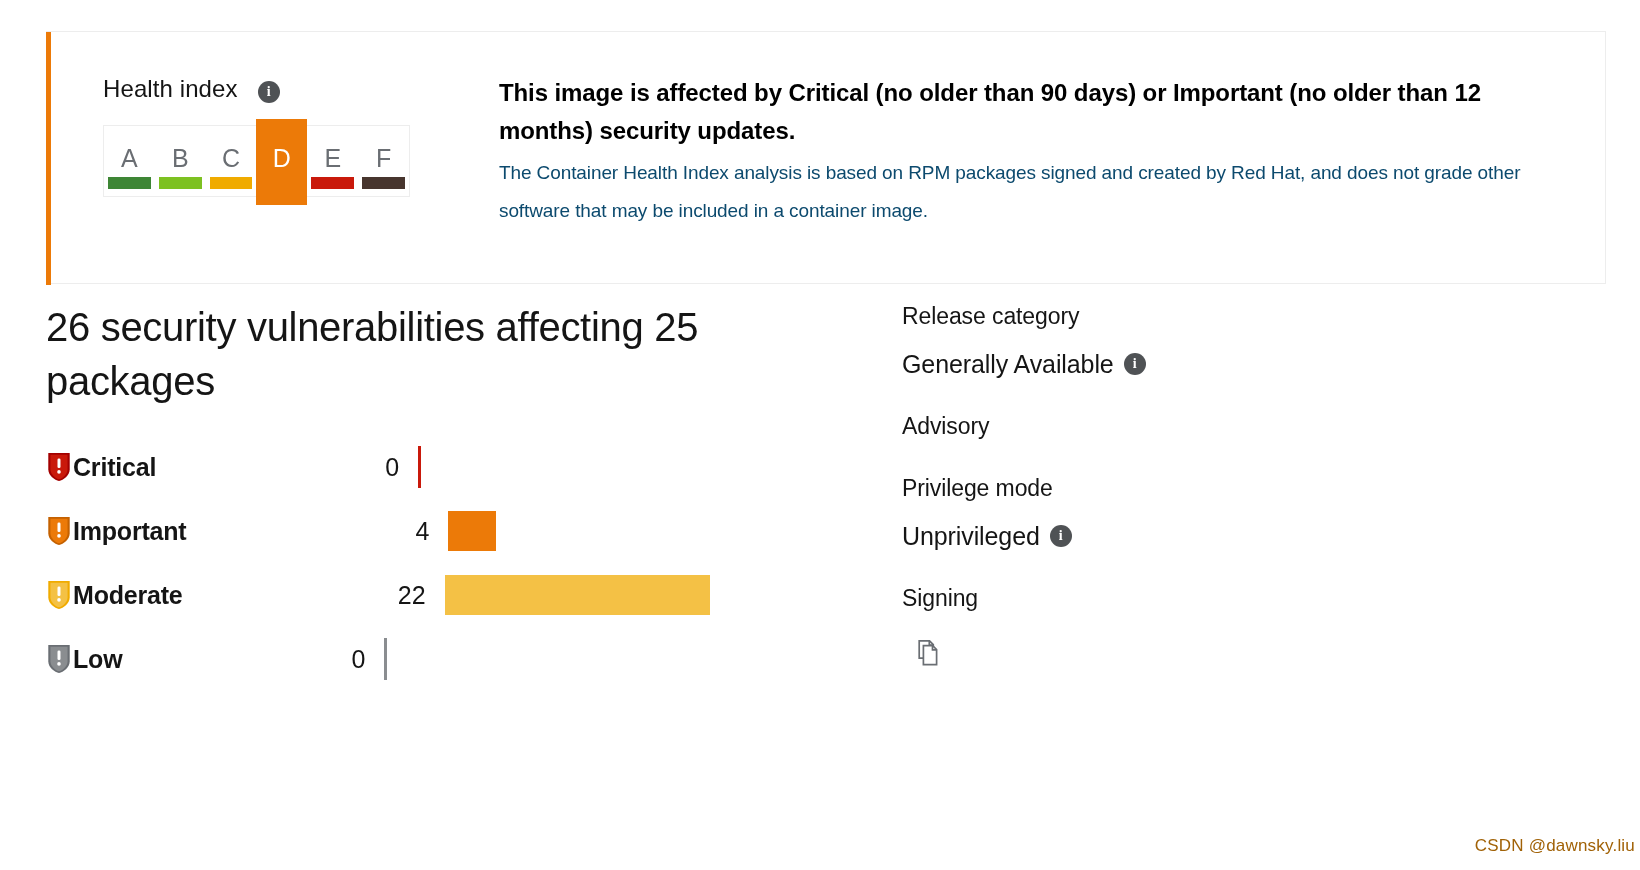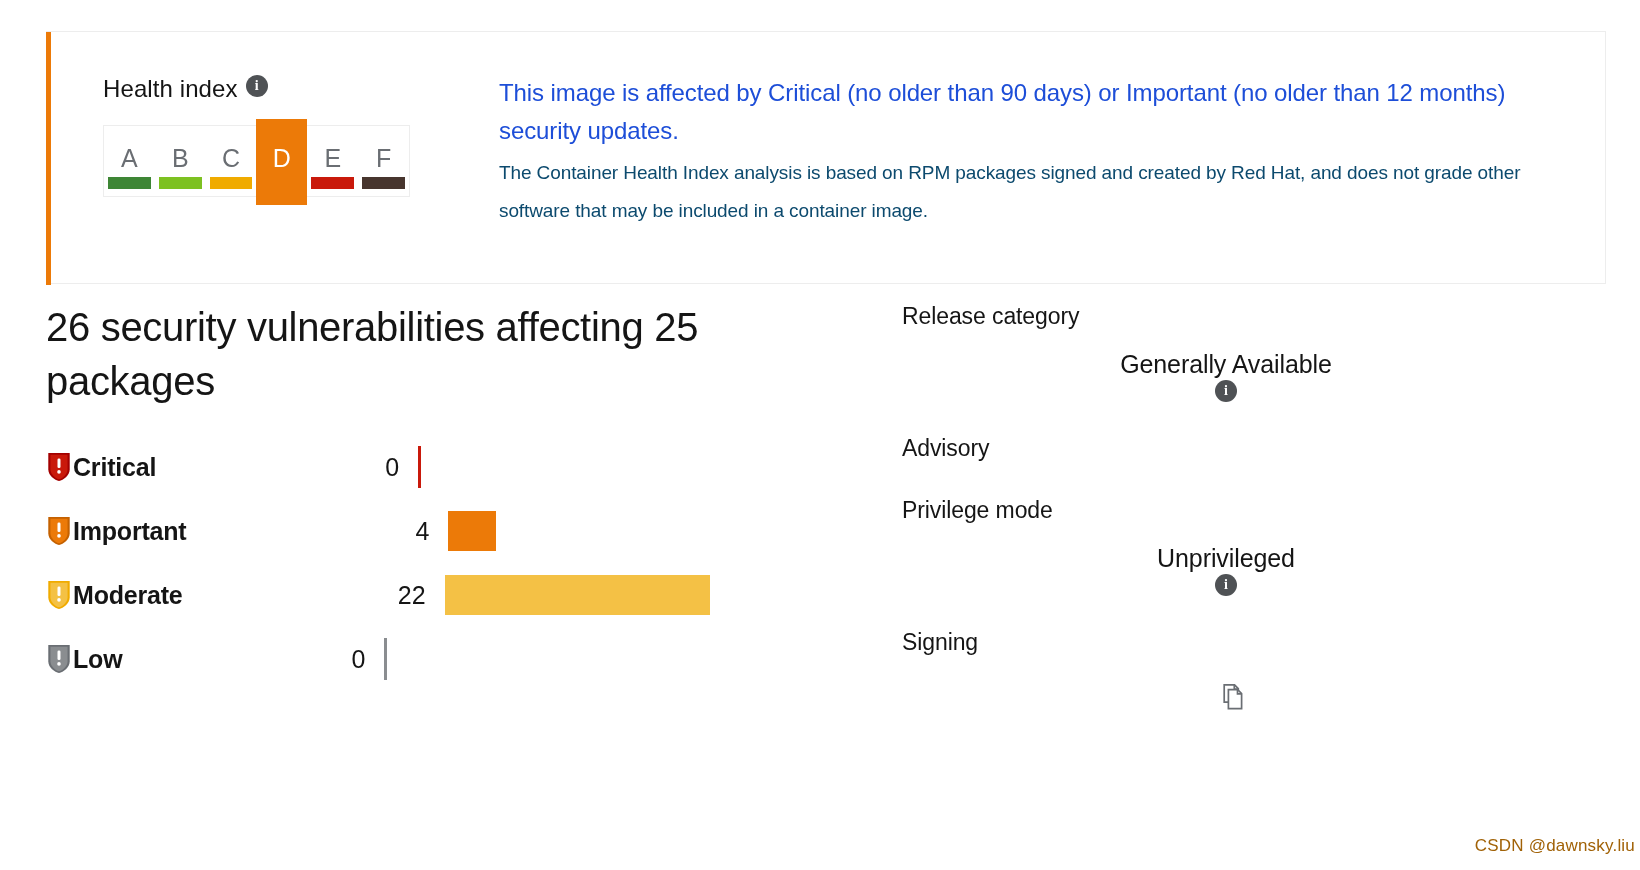--- a/index.html
+++ b/index.html
@@ -44,22 +44,22 @@
   }
 
   
   .health-block {
     width: 400px;
     padding: 43px 0 0 52px;
     flex: 0 0 auto;
   }
   .health-head {
     display: flex;
-    align-items: flex-start;
-    gap: 8px;
+    align-items: flex-end;
+    gap: 20px;
     margin-bottom: 22px;
   }
   .health-title {
     font-size: 24px;
     color: #151515;
     font-weight: 400;
     letter-spacing: 0.1px;
   }
   .info-icon {
     display: inline-flex;
@@ -126,22 +126,22 @@
   .grade-cell.active .grade-letter { color: #ffffff; }
 
   
   .alert-text {
     flex: 1 1 auto;
     padding: 42px 60px 0 48px;
   }
   .alert-title {
     font-size: 24px;
     line-height: 38px;
-    font-weight: 400;
-    color: #1d4ed8;
+    font-weight: 700;
+    color: #000000;
     letter-spacing: -0.1px;
   }
   .alert-desc {
     margin-top: 4px;
     font-size: 19px;
     line-height: 38px;
     color: #0c4a6e;
     letter-spacing: -0.1px;
   }
 
@@ -219,22 +219,22 @@
     line-height: 32px;
     letter-spacing: -0.1px;
   }
   .meta-value {
     margin-top: 16px;
     font-size: 25px;
     color: #151515;
     line-height: 32px;
     display: flex;
     align-items: center;
+    gap: 10px;
     letter-spacing: -0.1px;
-    flex-direction: column;
   }
   .meta-value.link a,
   .meta-link {
     color: #0066cc;
     text-decoration: none;
     font-size: 25px;
   }
   .mono-val {
     font-size: 25px;
     color: #151515;

